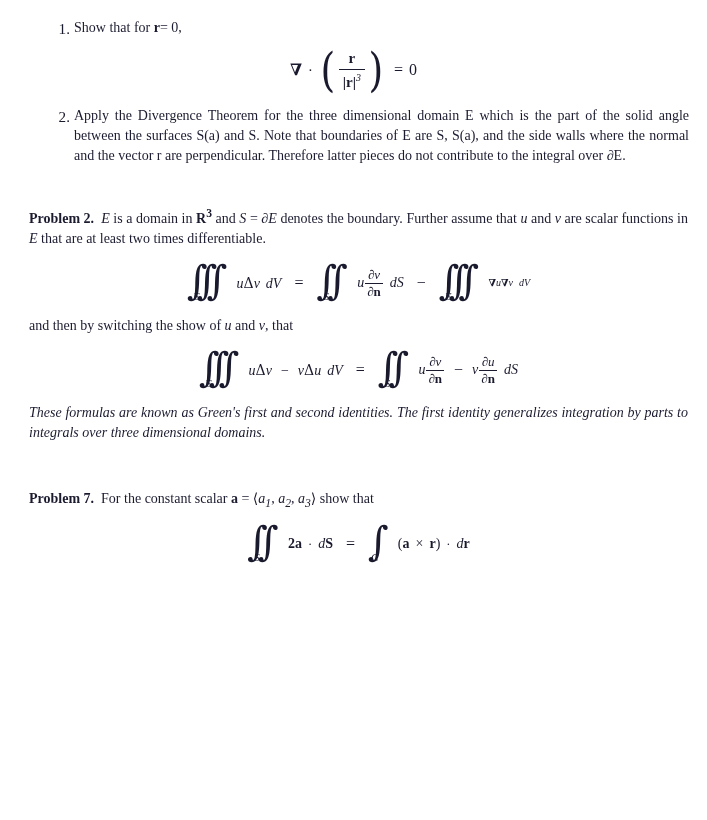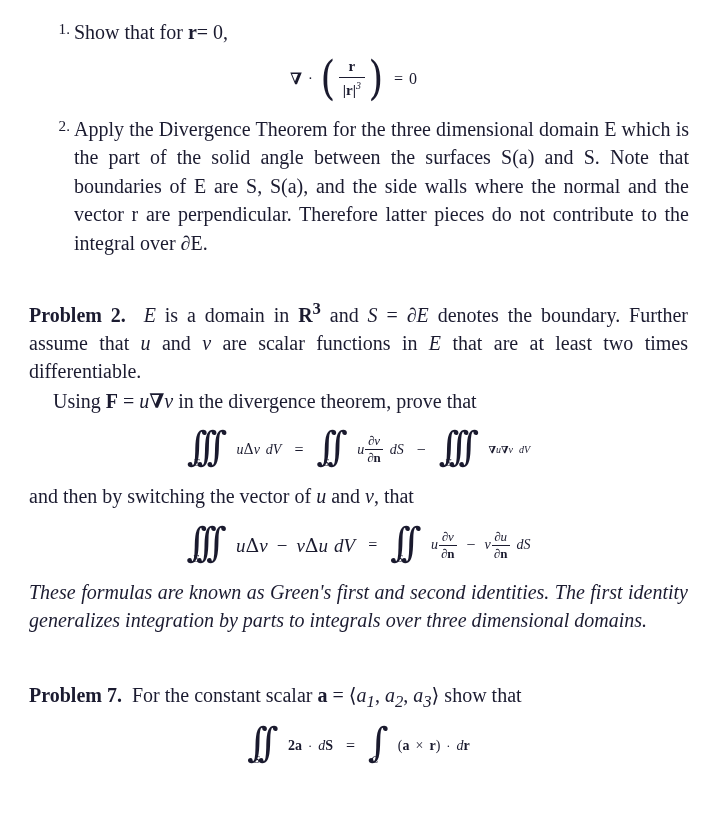--- a/index.html
+++ b/index.html
@@ -19,21 +19,21 @@
   .page {
     position: relative;
     width: 707px;
     height: 820px;
     padding: 0;
     box-sizing: border-box;
   }
 
   
   .para {
-    font-size: 20px;
+    font-size: 14px;
     line-height: 1.42;
     text-align: justify;
     margin: 0;
     color: #1b1b30;
   }
   .math {
     font-family: "Liberation Serif", "DejaVu Serif", serif;
   }
   i.v, .it { font-style: italic; }
   .bf { font-weight: bold; font-style: normal; }
@@ -195,21 +195,20 @@
     <li id="item2">
       <span class="num">2.</span>
       <p class="para">Apply the Divergence Theorem for the three dimensional domain E which is the part of the solid angle between the surfaces S(a) and S. Note that boundaries of E are S, S(a), and the side walls where the normal and the vector r are perpendicular. Therefore latter pieces do not contribute to the integral over ∂E.</p>
     </li>
   </ol>
 
   <div id="problem2-block">
 
     <p class="para"><b>Problem 2.</b>&nbsp; <i class="it">E</i><span> is a domain in </span><b><span>R</span><sup>3</sup></b><span> and </span><i class="it">S</i><span> = </span><i class="it">∂E</i><span> denotes the boundary. Further assume that </span><i class="it">u</i><span> and </span><i class="it">v</i><span> are scalar functions in </span><i class="it">E</i><span> that are at least two times differentiable.</span></p>
 
-    <p class="para" id="p2-using"><span>Using </span><b>F</b><span> = </span><i class="it">u</i><b class="nabla">∇</b><i class="it">v</i><span> in the divergence theorem, prove that</span></p>
 
     <div id="eq2-wrap" class="display-eq">
       <span class="eqrow">
 
         <span class="intgroup">
           <span class="ints">∫∫∫</span>
           <span class="intlim c3">E</span>
         </span>
         <span class="sp3"></span>
         <span class="it" style="font-size:14px"><i>u</i><span class="delta-op">Δ</span><i>v</i><span class="sp2"></span><i>dV</i></span>
@@ -235,31 +234,31 @@
 
         <span class="intgroup">
           <span class="ints">∫∫∫</span>
           <span class="intlim c3">E</span>
         </span>
         <span class="sp3"></span>
         <span style="font-size:10px"><b class="nabla">∇</b><i>u</i><b class="nabla">∇</b><i>v</i><span class="sp2"></span><i>dV</i></span>
       </span>
     </div>
 
-    <p class="para" id="p2-switch"><span>and then by switching the vector of </span><i class="it">u</i><span> and </span><i class="it">v</i><span>, that</span></p>
+    <p class="para" id="p2-switch"><span>and then by switching the show of </span><i class="it">u</i><span> and </span><i class="it">v</i><span>, that</span></p>
 
     <div id="eq3-wrap" class="display-eq">
       <span class="eqrow">
 
         <span class="intgroup">
           <span class="ints">∫∫∫</span>
           <span class="intlim c3">E</span>
         </span>
         <span class="sp3"></span>
-        <span style="font-size:19px"><i>u</i><span class="delta-op">Δ</span><i>v</i><span class="sp3"></span>−<span class="sp3"></span><i>v</i><span class="delta-op">Δ</span><i>u</i><span class="sp2"></span><i>dV</i></span>
+        <span style="font-size:14px"><i>u</i><span class="delta-op">Δ</span><i>v</i><span class="sp3"></span>−<span class="sp3"></span><i>v</i><span class="delta-op">Δ</span><i>u</i><span class="sp2"></span><i>dV</i></span>
         <span class="sp4"></span>
         <span>=</span>
         <span class="sp4"></span>
 
         <span class="intgroup">
           <span class="ints two">∫∫</span>
           <span class="intlim c2">S</span>
         </span>
         <span class="sp3"></span>
         <i class="it" style="font-size:14px">u</i>

